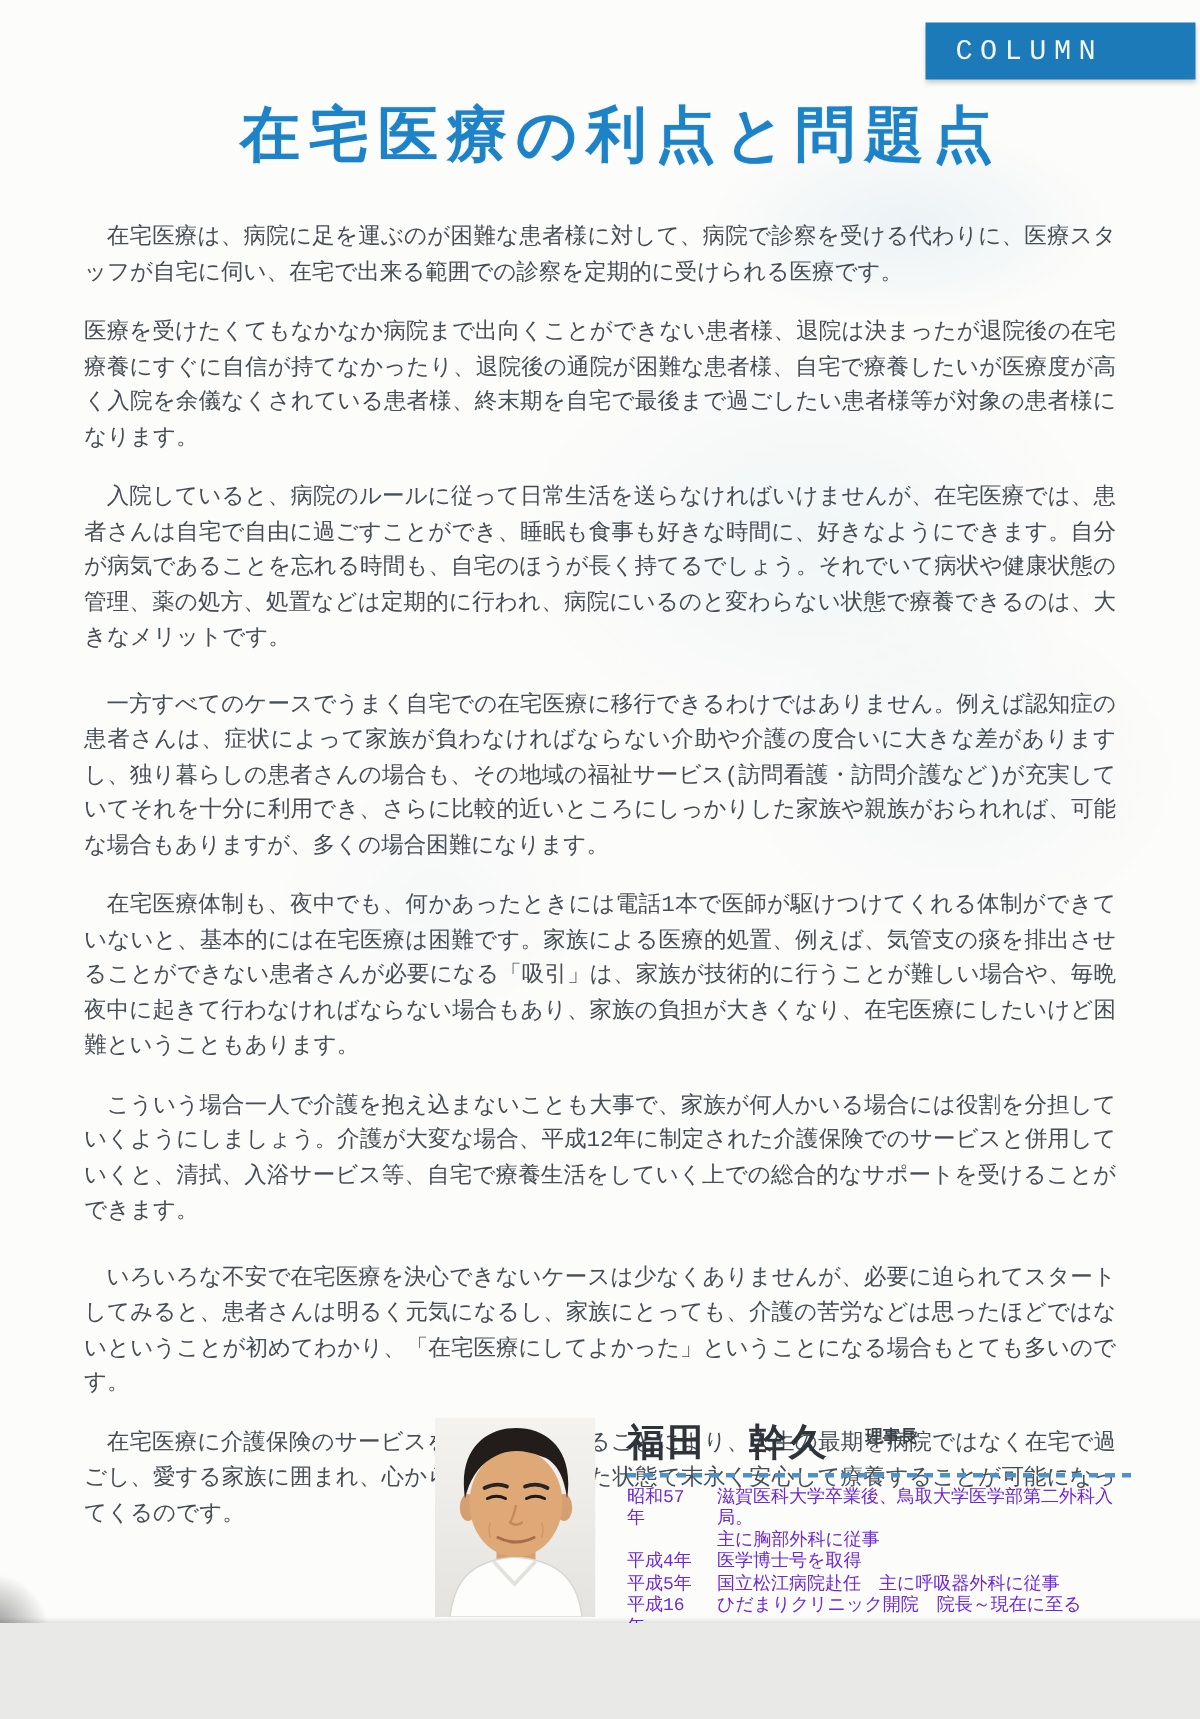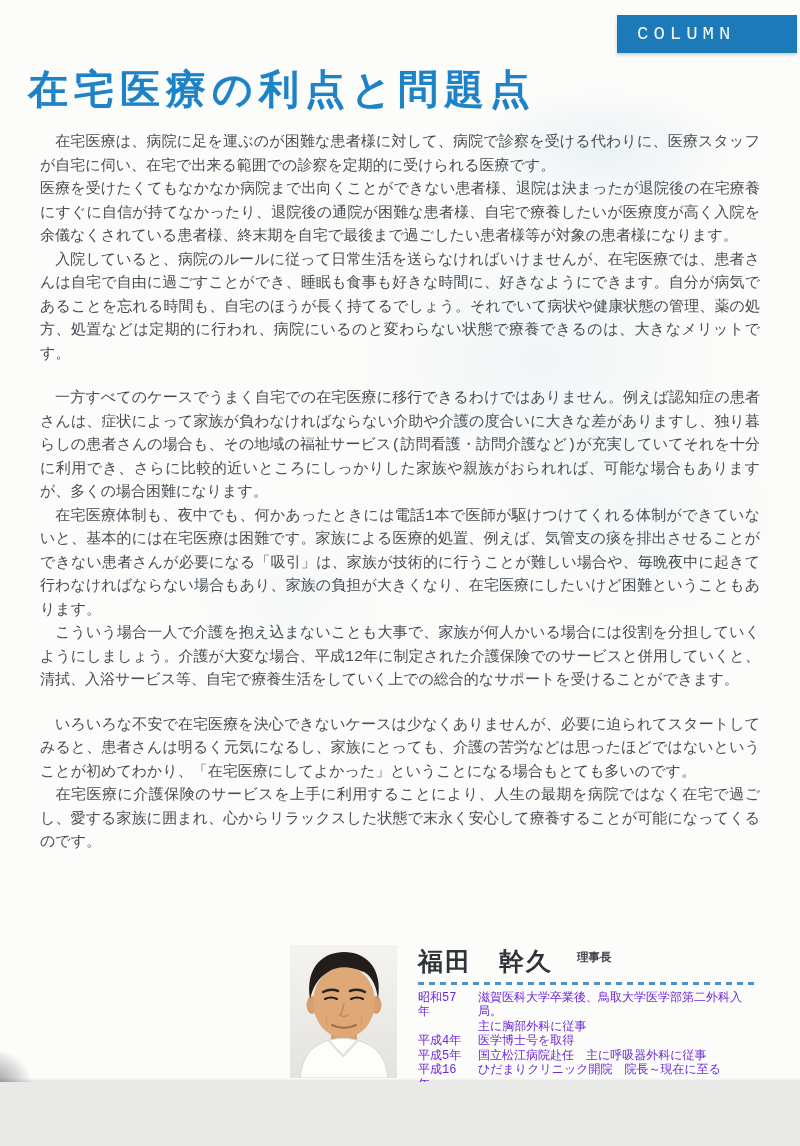--- a/index.html
+++ b/index.html
@@ -27,36 +27,36 @@
     position:absolute; left:617px; top:15px; width:180px; height:38px;
     background:var(--accent-blue, #1d7ab8);
     box-shadow:0 2px 3px rgba(60,70,80,.25);
     color:#f0f6fa;
     font-size:19px; letter-spacing:5px;
     display:flex; align-items:center; padding-left:20px;
   }
 
   .page-title {
     position:absolute; top:62px; left:0; width:100%;
-    text-align:left;
+    text-align:center;
     font-size:40px; font-weight:bold;
     letter-spacing:6px;
     color:var(--title-blue, #1e82c6);
     text-shadow:0 0 1px rgba(30,130,198,.35);
     white-space:nowrap;
     padding-left:28px;
   }
 
   .article {
     position:absolute; top:131px; left:40px; width:720px;
     font-size:15px; line-height:23.5px;
     color:var(--body-text, #474d55);
     text-align:justify;
   }
-  .article p { margin:0; }
+  .article p { margin:16px; }
   .article p.gap-after { margin-bottom:21px; }
 
   .profile-photo { position:absolute; left:290px; top:945px; width:107px; height:133px; }
   .profile-info  { position:absolute; left:418px; top:947px; width:346px; color:#35393f; }
   .profile-org   { font-size:13.5px; font-weight:bold; letter-spacing:.5px; color:#3a4047; }
   .name-row      { display:flex; align-items:flex-start; margin-top:3px; }
   .profile-name  { font-size:25px; font-weight:bold; letter-spacing:2px; color:#2f343a; line-height:1.1; }
   .profile-role  { font-size:11.5px; font-weight:bold; margin-left:24px; padding-bottom:3px; color:#3a4047; }
   .profile-divider { margin-top:4px; height:3px; width:340px;
     background:repeating-linear-gradient(90deg, var(--dash-blue, #4e92cb) 0 6px, rgba(0,0,0,0) 6px 11px); }

